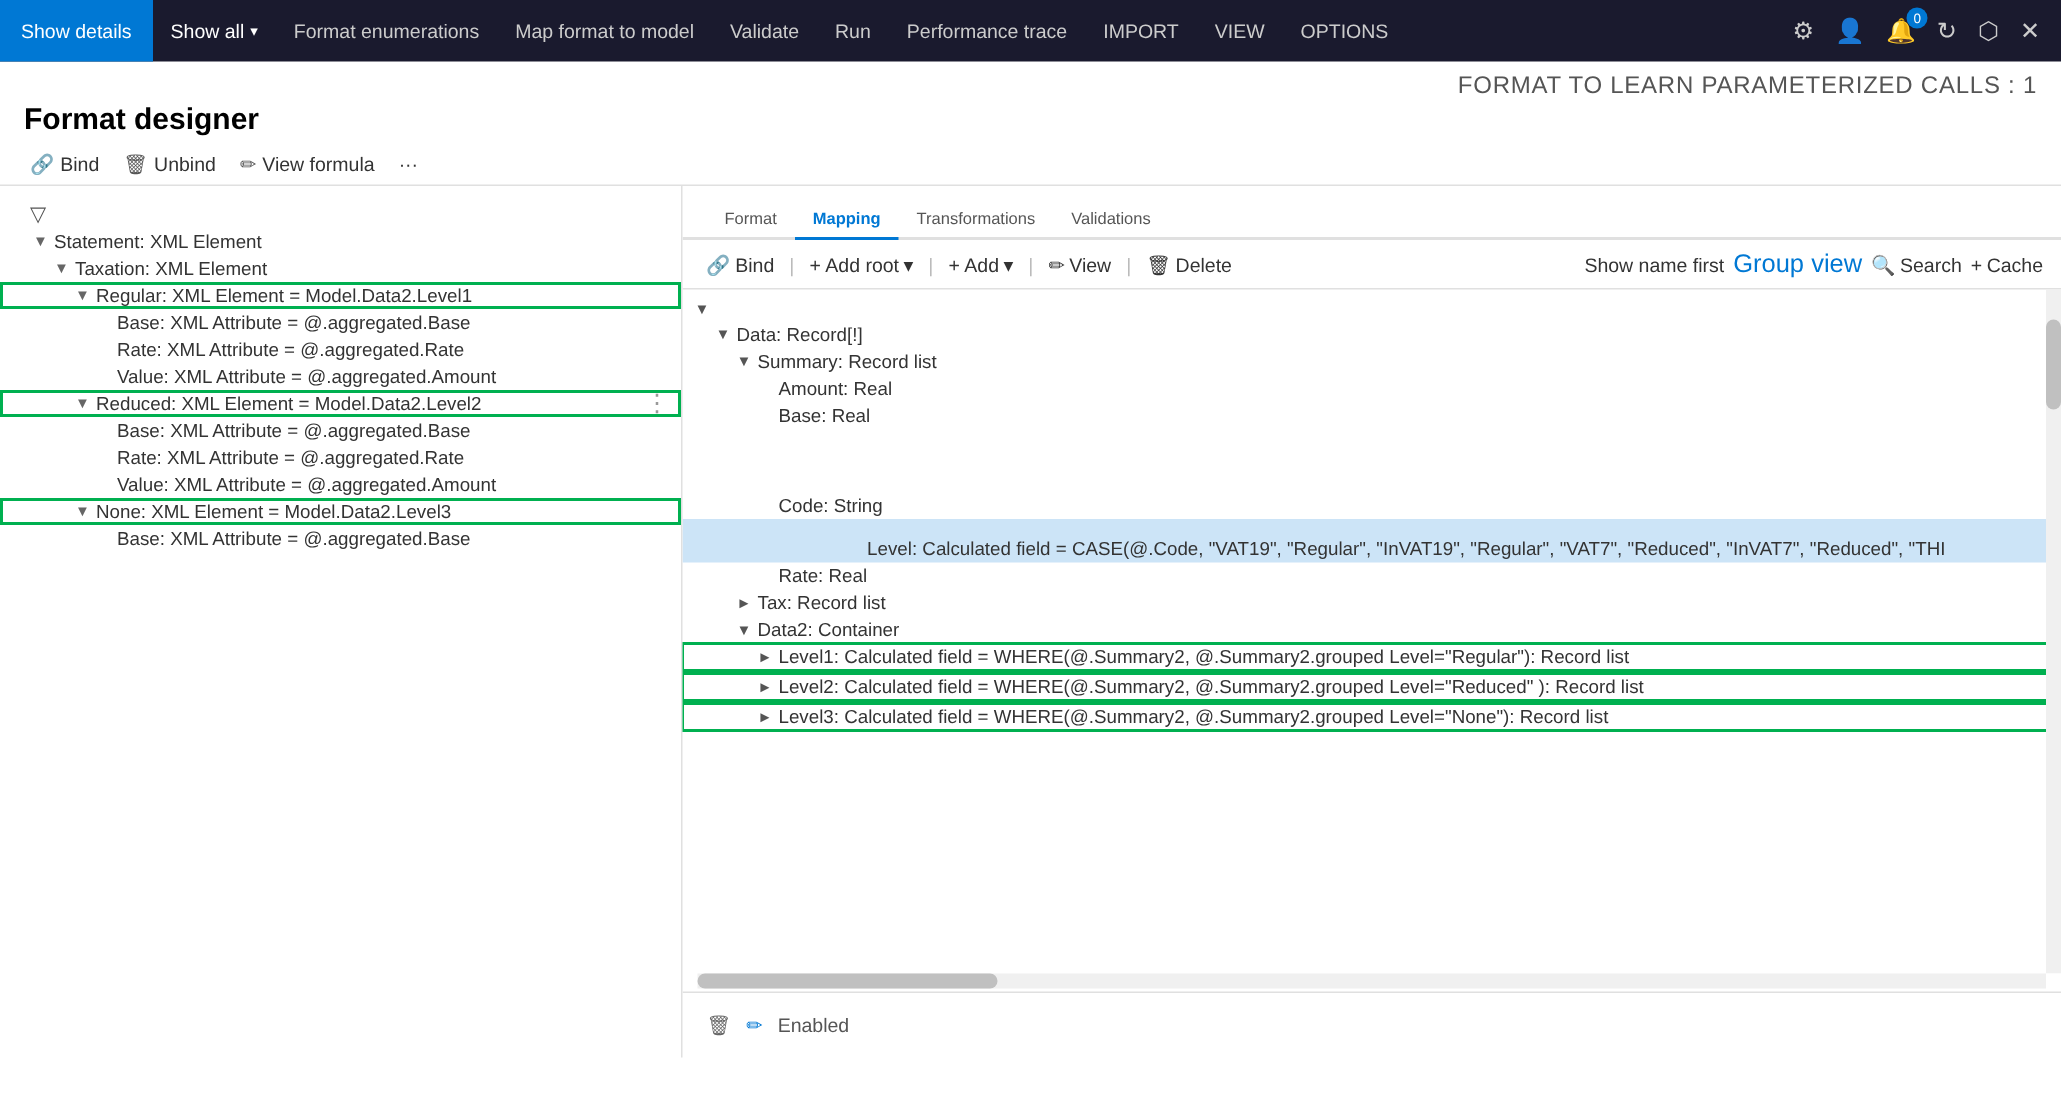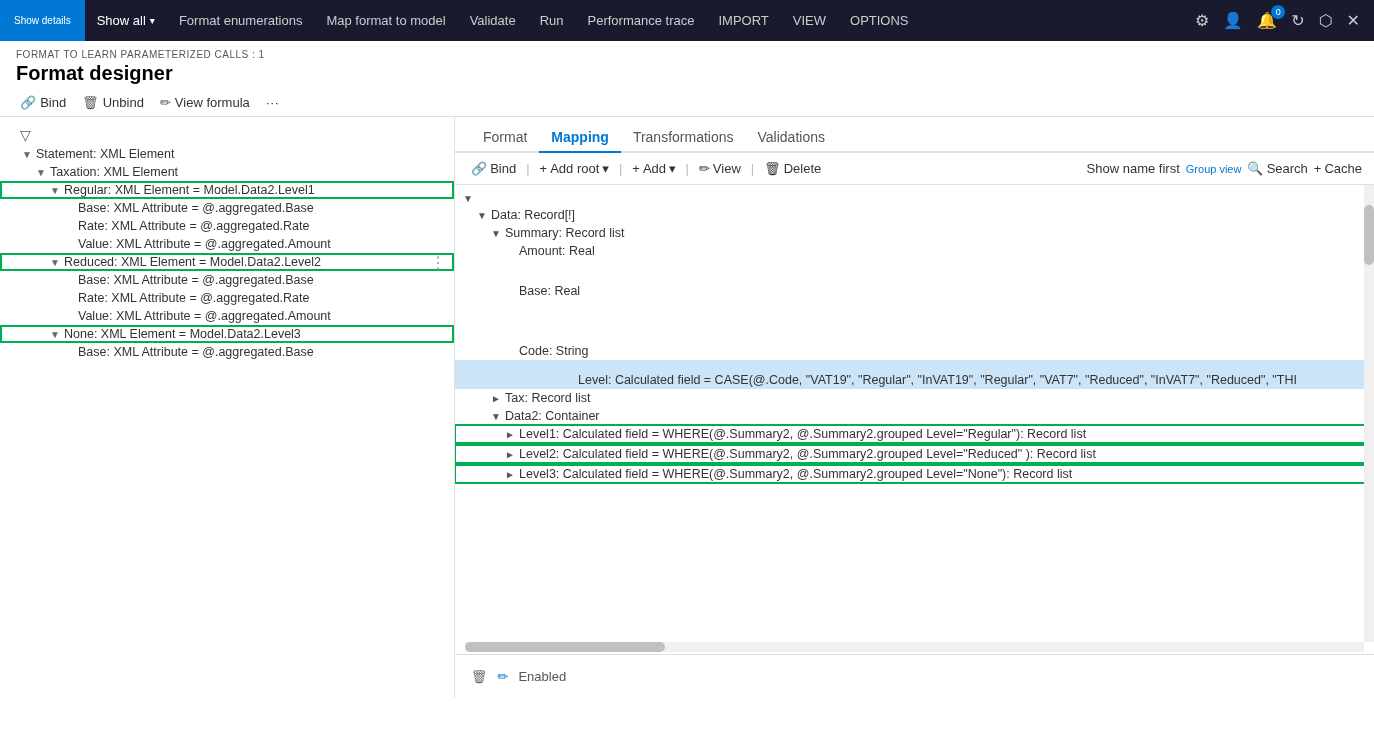--- a/index.html
+++ b/index.html
@@ -13,21 +13,21 @@
       background: #1a1a2e;
       color: #fff;
     }
     .top-nav .show-details {
       background: #0078d4;
       color: #fff;
       padding: 0 14px;
       height: 100%;
       display: flex;
       align-items: center;
-      font-size: 10px;
+      font-size: 13px;
       cursor: pointer;
       white-space: nowrap;
     }
     .top-nav .nav-items {
       display: flex;
       align-items: center;
       flex: 1;
       height: 100%;
     }
     .top-nav .nav-item {
@@ -70,24 +70,25 @@
       height: 14px;
       font-size: 9px;
       display: flex;
       align-items: center;
       justify-content: center;
     }
 
     
     .breadcrumb-bar {
       padding: 8px 16px 2px;
-      font-size: 10px;
+      font-size: 16px;
       color: #555;
       text-transform: uppercase;
       letter-spacing: 0.5px;
+      text-align: right;
     }
 
     
     .toolbar {
       display: flex;
       align-items: center;
       padding: 4px 16px;
       gap: 8px;
       border-bottom: 1px solid #e0e0e0;
     }
@@ -140,21 +141,21 @@
     
     .tabs {
       display: flex;
       align-items: flex-end;
       padding: 0 16px;
       border-bottom: 2px solid #e0e0e0;
       height: 36px;
     }
     .tab {
       padding: 6px 12px;
-      font-size: 14px;
+      font-size: 11px;
       color: #555;
       cursor: pointer;
       border-bottom: 2px solid transparent;
       margin-bottom: -2px;
     }
     .tab.active { color: #0078d4; border-bottom: 2px solid #0078d4; font-weight: 600; }
 
     
     .mapping-toolbar {
       display: flex;
@@ -176,21 +177,21 @@
     .mapping-toolbar .mtb-sep { color: #bbb; }
     .mapping-toolbar .show-name-first {
       margin-left: auto;
       color: #333;
       cursor: pointer;
       font-size: 13px;
     }
     .mapping-toolbar .group-view {
       color: #0078d4;
       cursor: pointer;
-      font-size: 11px;
+      font-size: 17px;
     }
     .mapping-toolbar .search-btn {
       display: flex;
       align-items: center;
       gap: 3px;
       color: #333;
       cursor: pointer;
       font-size: 13px;
     }
     .mapping-toolbar .cache-btn {
@@ -405,31 +406,35 @@
         <span>Data: Record[!]</span>
       </div>
       <div class="map-item" style="padding-left: 36px;">
         <span class="toggle">▼</span>
         <span>Summary: Record list</span>
       </div>
       <div class="map-item" style="padding-left: 50px;">
         <span class="toggle">&nbsp;&nbsp;</span>
         <span>Amount: Real</span>
       </div>
-      <div class="map-item" style="padding-left: 50px; margin-top: 22px;">
+      <div class="map-item" style="padding-left: 50px;">
         <span class="toggle">&nbsp;&nbsp;</span>
         <span>Base: Real</span>
       </div>
       <div class="map-item" style="padding-left: 50px; margin-top: 42px;">
         <span class="toggle">&nbsp;&nbsp;</span>
         <span>Code: String</span>
       </div>
       <div class="map-item highlighted-blue" style="padding-left: 50px; flex-direction: column;">
         <span class="toggle">&nbsp;&nbsp;</span>
         <span>Level: Calculated field = CASE(@.Code, "VAT19", "Regular", "InVAT19", "Regular", "VAT7", "Reduced", "InVAT7", "Reduced", "THI</span>
+      </div>
+      <div class="map-item" style="padding-left: 50px;">
+        <span class="toggle">&nbsp;&nbsp;</span>
+        <span>Rate: Real</span>
       </div>
       <div class="map-item" style="padding-left: 36px;">
         <span class="toggle">►</span>
         <span>Tax: Record list</span>
       </div>
       <div class="map-item" style="padding-left: 36px;">
         <span class="toggle">▼</span>
         <span>Data2: Container</span>
       </div>
       <div class="map-item" style="padding-left: 50px; outline: 2px solid #00b050; outline-offset:-1px;">

